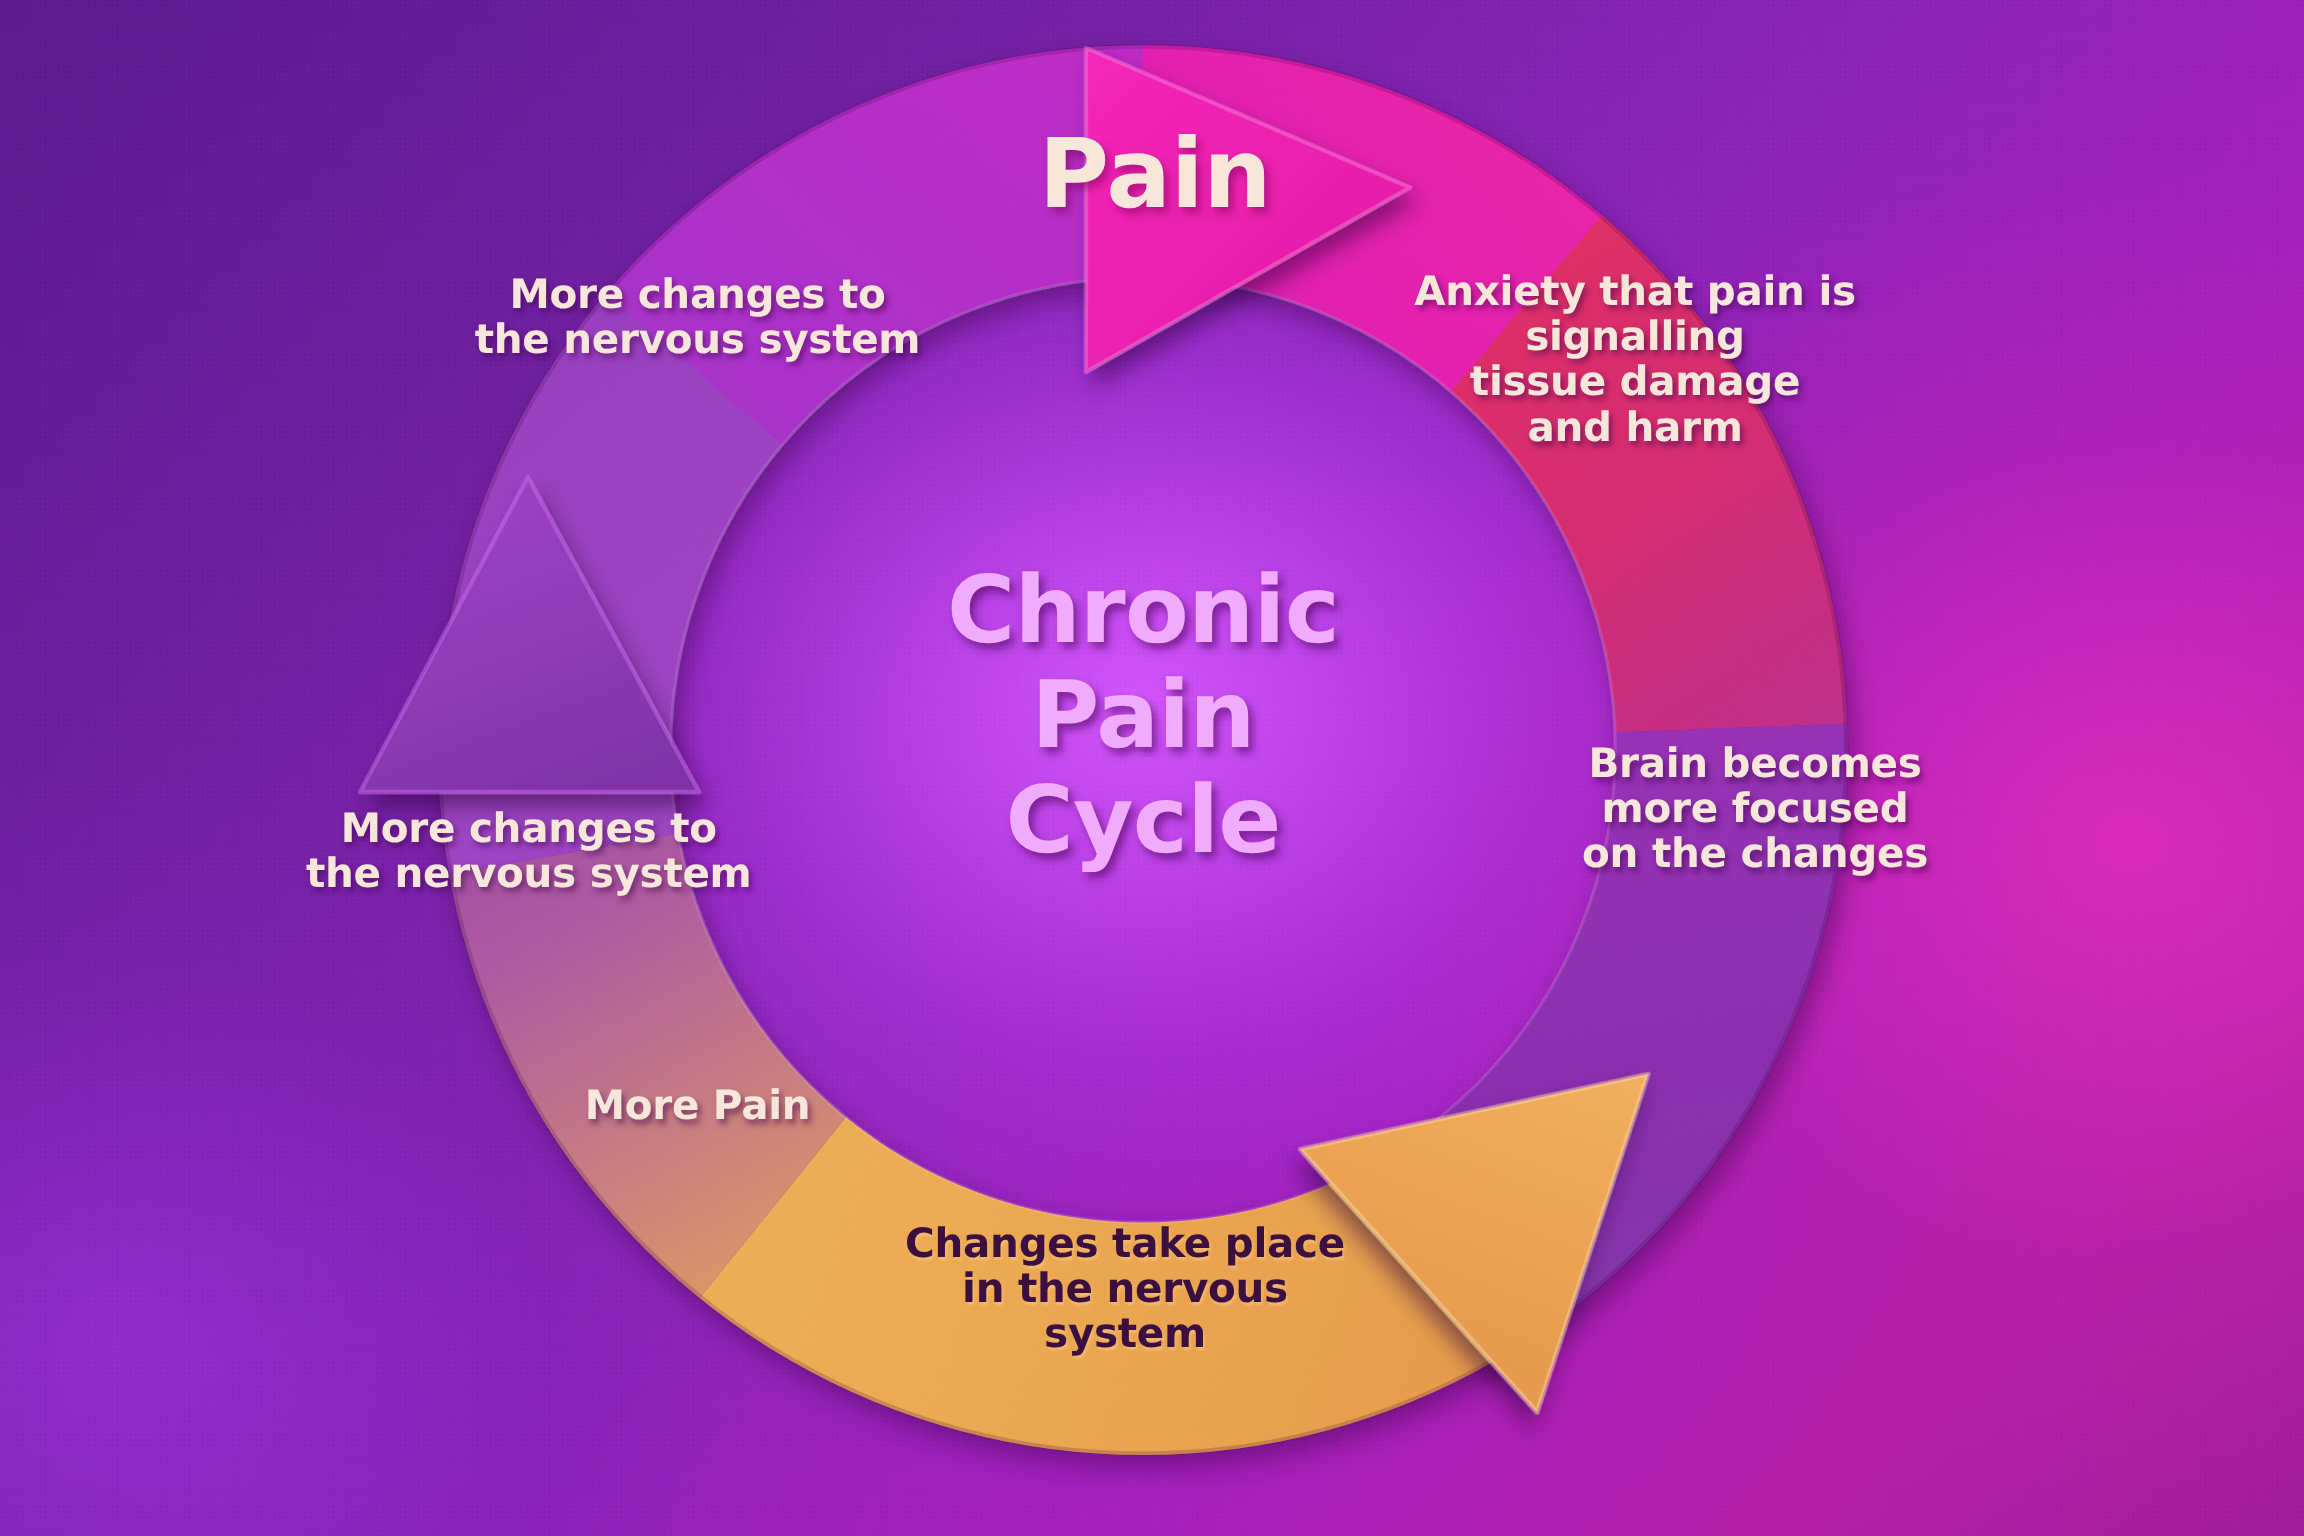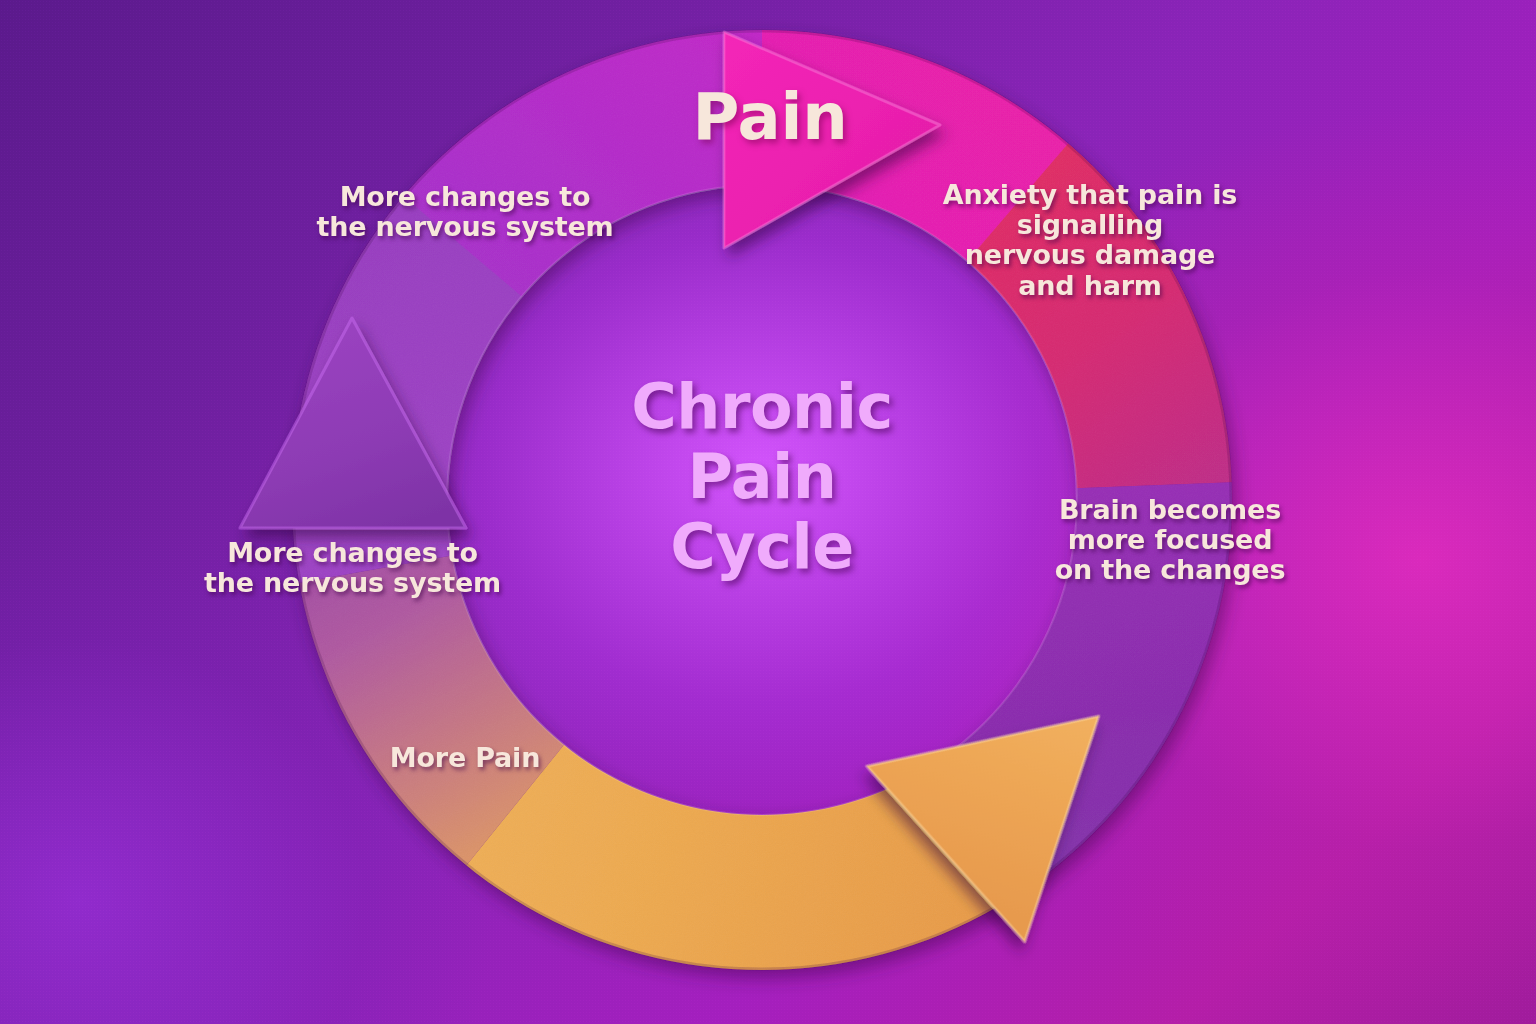--- a/index.html
+++ b/index.html
@@ -67,21 +67,21 @@
     letter-spacing: -0.5px;
   }
   #lbl-pain {
     left: 620px; top: 82px; width: 300px;
     font-size: 64px;
     text-shadow: 3px 4px 6px rgba(120,0,80,0.5);
   }
   #lbl-anxiety { left: 930px; top: 180px; width: 320px; font-size: 27px; }
   #lbl-brain   { left: 1035px; top: 495px; width: 270px; font-size: 27px; }
   #lbl-changes { left: 580px; top: 815px; width: 340px; font-size: 27px; }
-  #lbl-morepain{ left: 350px; top: 723px; width: 230px; font-size: 27px; margin-top: 20px; }
+  #lbl-morepain{ left: 350px; top: 723px; width: 230px; font-size: 27px; }
   #lbl-nerv-lower { left: 180px; top: 538px; width: 345px; font-size: 27px; }
   #lbl-nerv-upper { left: 300px; top: 182px; width: 330px; font-size: 27px; }
 </style>
 </head>
 <body>
 
 <div id="stage">
 
   <div id="bg"></div>
   <div id="bgnoise"></div>
@@ -205,24 +205,27 @@
     </g>
   </svg>
 
   <div id="title">Chronic
 Pain
 Cycle</div>
 
   <div class="lbl" id="lbl-pain">Pain</div>
   <div class="lbl" id="lbl-anxiety">Anxiety that pain is
 signalling
-nervous damage
+tissue damage
 and harm</div>
   <div class="lbl" id="lbl-brain">Brain becomes
 more focused
 on the changes</div>
+  <div class="lbl dark" id="lbl-changes">Changes take place
+in the nervous
+system</div>
   <div class="lbl" id="lbl-morepain">More Pain</div>
   <div class="lbl" id="lbl-nerv-lower">More changes to
 the nervous system</div>
   <div class="lbl" id="lbl-nerv-upper">More changes to
 the nervous system</div>
 
 </div>
 
 </body></html>

